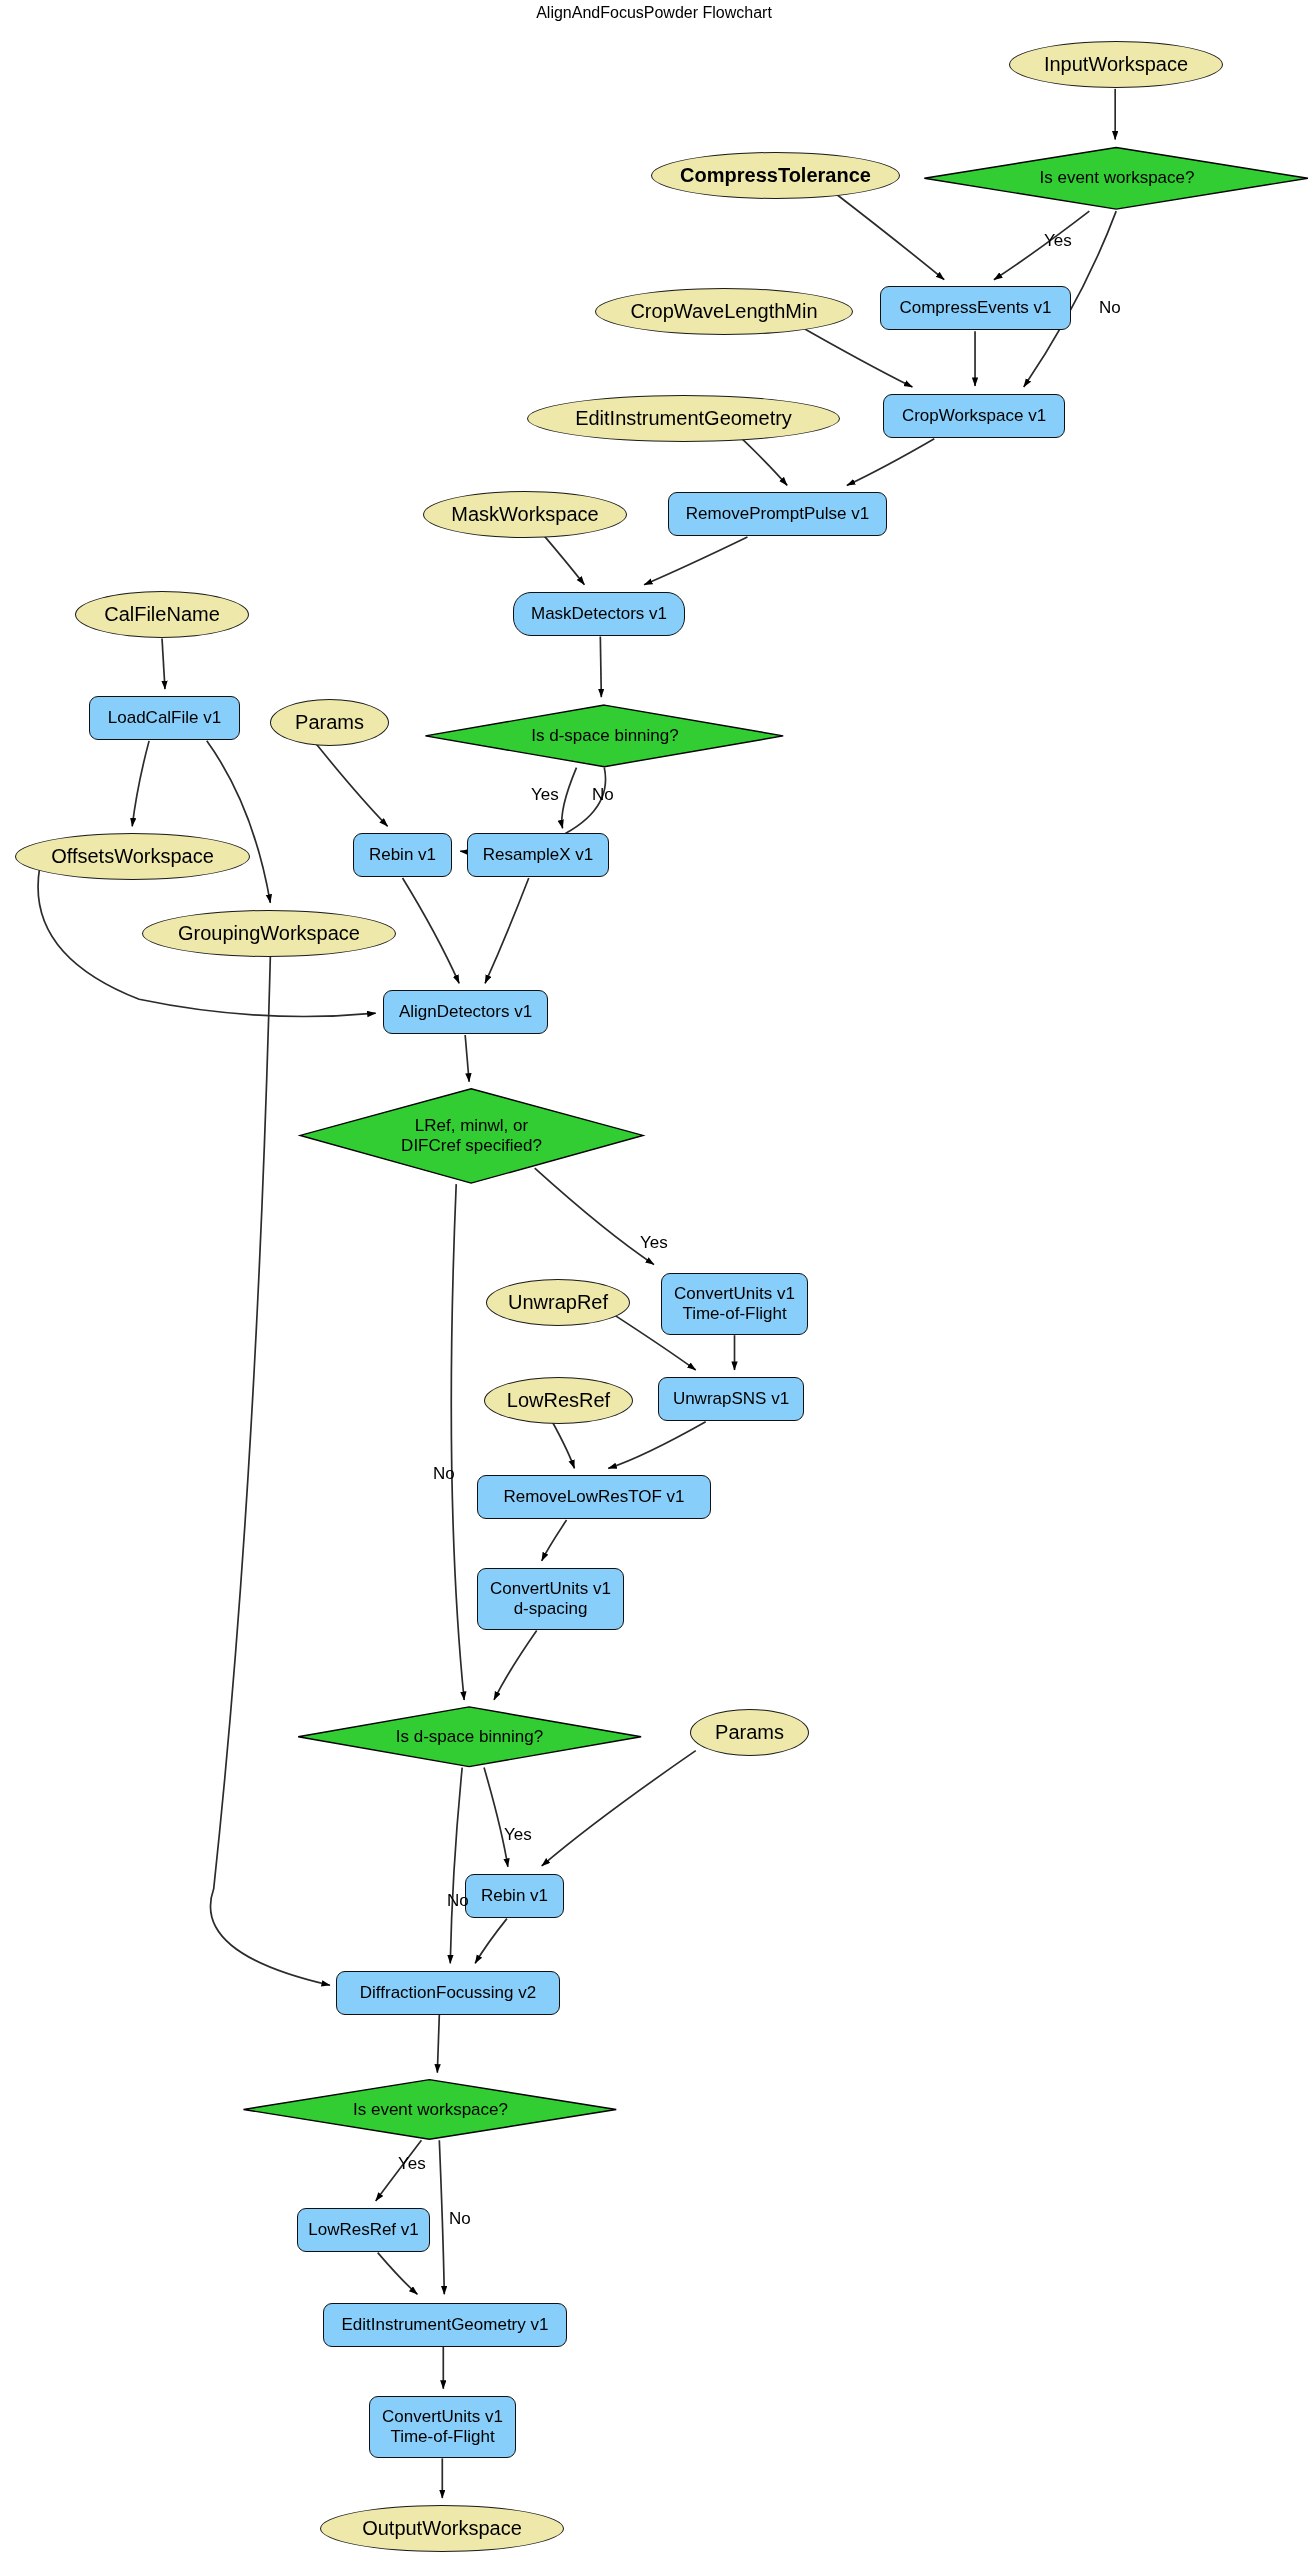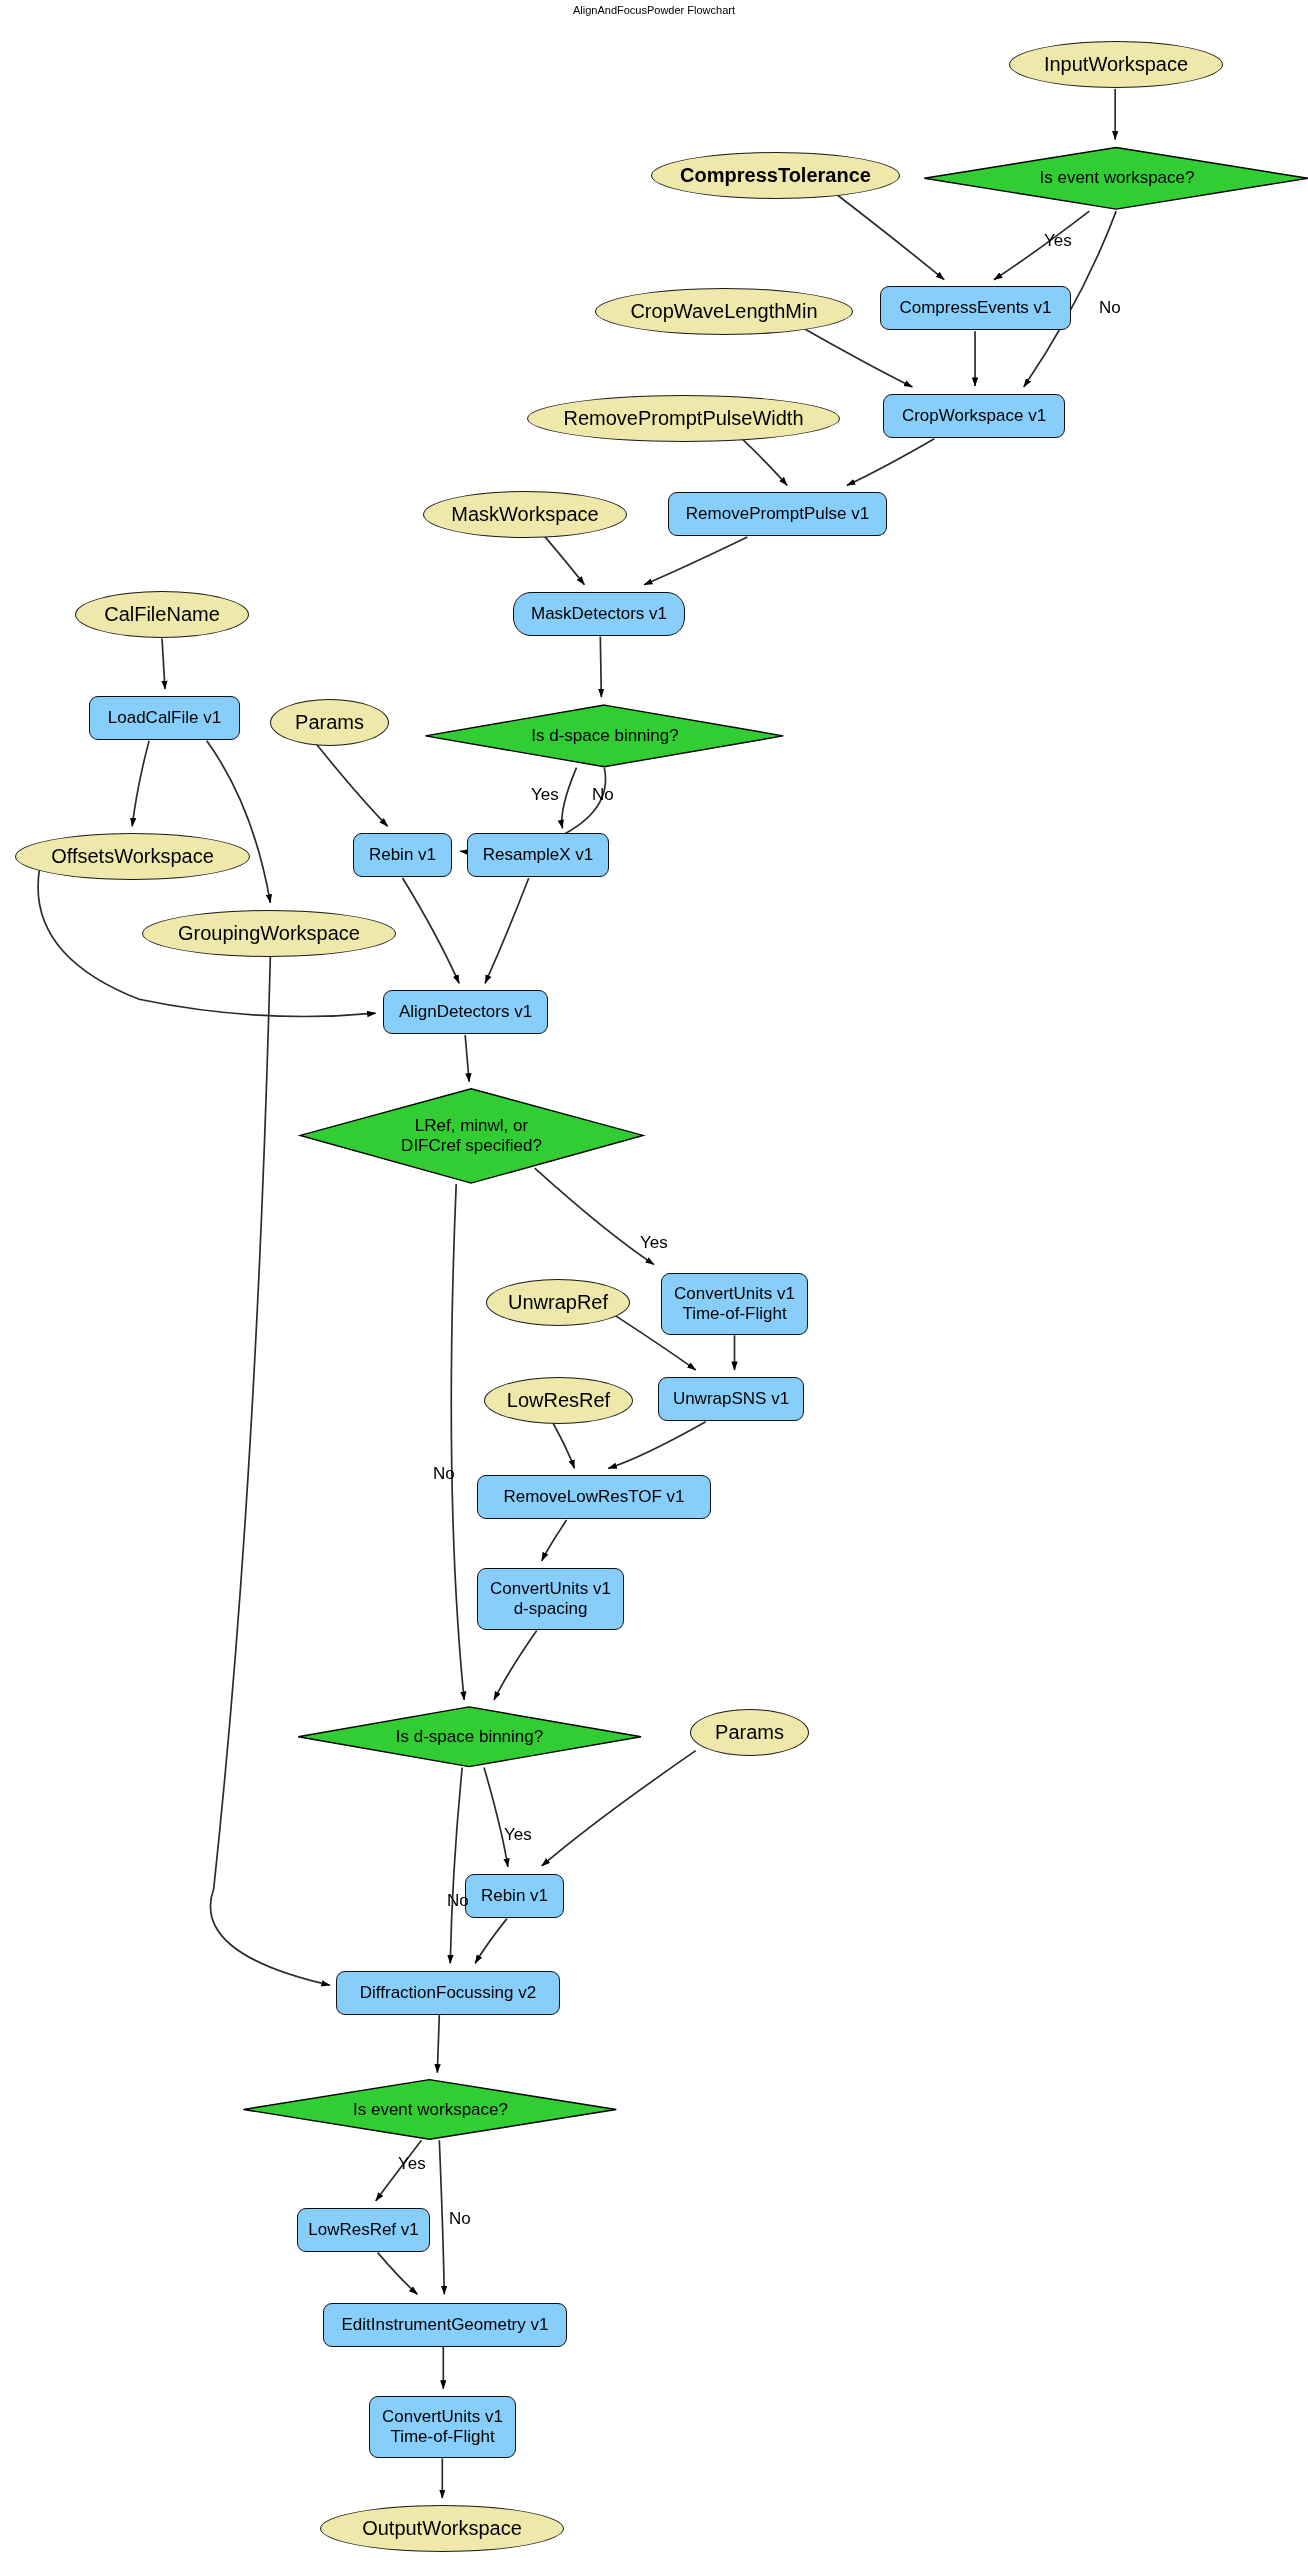--- a/index.html
+++ b/index.html
@@ -71,21 +71,21 @@
     white-space: nowrap;
     z-index: 4;
   }
   #title {
     position: absolute;
     top: 4px;
     left: 0;
     width: 1308px;
     text-align: center;
     font-family: "Liberation Sans", sans-serif;
-    font-size: 11px;
+    font-size: 16px;
     color: #000000;
   }
 </style>
 </head>
 <body>
 
 <div id="canvas">
 
   <div id="title">AlignAndFocusPowder Flowchart</div>
 
@@ -207,21 +207,21 @@
 
   <div class="node ellipse" style="left:595px; top:288px; width:258px; height:47px;">
     <span>CropWaveLengthMin</span>
   </div>
 
   <div class="node process" style="left:883px; top:394px; width:182px; height:44px;">
     <span>CropWorkspace v1</span>
   </div>
 
   <div class="node ellipse" style="left:527px; top:395px; width:313px; height:47px;">
-    <span>RemovePromptPulseWidth</span>
+    <span>EditInstrumentGeometry</span>
   </div>
 
   <div class="node process" style="left:668px; top:492px; width:219px; height:44px;">
     <span>RemovePromptPulse v1</span>
   </div>
 
   <div class="node ellipse" style="left:423px; top:491px; width:204px; height:47px;">
     <span>MaskWorkspace</span>
   </div>
 

